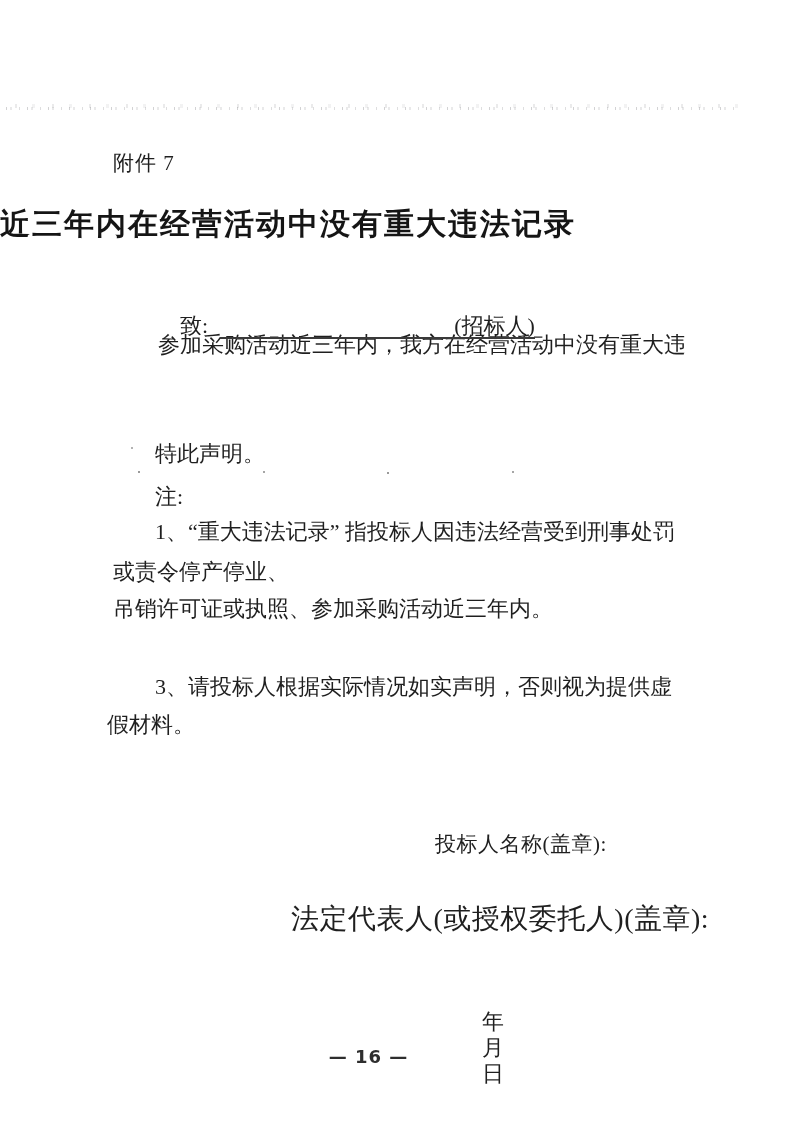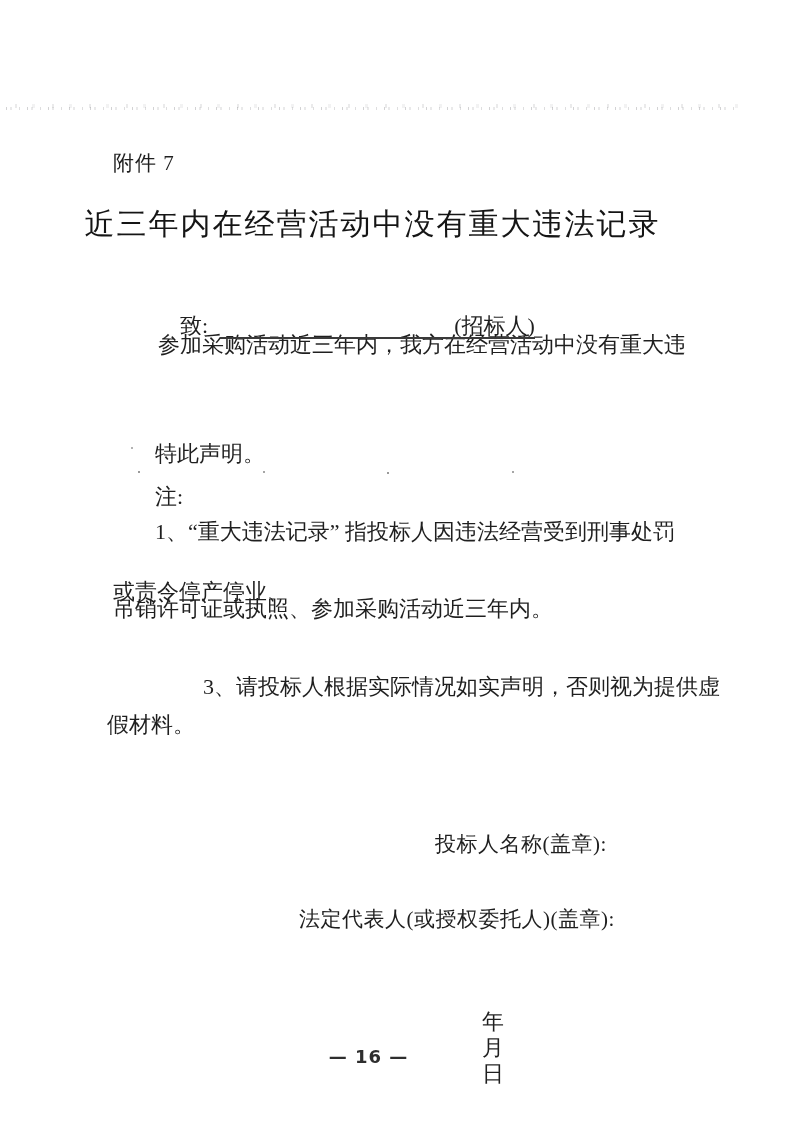--- a/index.html
+++ b/index.html
@@ -14,23 +14,22 @@
   .line{
     position:absolute;
     font-size:22px;
     line-height:26px;
     white-space:pre;
     color:#1f1f1f;
   }
   .attachment{font-size:21px;letter-spacing:1px;}
   .doc-title{
     left:0;right:0;
-    text-align:center;
     font-size:30px;
-    font-weight:normal;
+    font-weight:bold;
     letter-spacing:2px;
     color:#151515;
   }
   .to-line span{vertical-align:bottom;}
   .blank-underline{
     display:inline-block;
     width:234px;height:24px;
     margin-left:12px;
     border-bottom:2px solid #3a3a3a;
   }
@@ -98,30 +97,30 @@
 
   <div class="line to-line" style="left:158px;top:287px;">
     <span>致:</span><span class="blank-underline"></span><span class="underlined">(招标人)</span>
   </div>
 
   <div class="line" style="left:155px;top:441px;">特此声明。</div>
 
   <div class="line" style="left:155px;top:484px;">注:</div>
 
   <div class="line" style="left:155px;top:519px;">1、“重大违法记录” 指投标人因违法经营受到刑事处罚</div>
-  <div class="line" style="left:113px;top:579px;font-family:Liberation Serif, serif;">或责令停产停业、</div>
+  <div class="line" style="left:113px;top:559px;font-family:Liberation Serif, serif;">或责令停产停业、</div>
   <div class="line" style="left:113px;top:596px;">吊销许可证或执照、参加采购活动近三年内。</div>
 
 
-  <div class="line" style="left:155px;top:674px;margin-left:48px;">3、请投标人根据实际情况如实声明，否则视为提供虚</div>
+  <div class="line" style="left:155px;top:674px;">3、请投标人根据实际情况如实声明，否则视为提供虚</div>
   <div class="line" style="left:107px;top:712px;">假材料。</div>
 
   <div class="line sig" style="left:435px;top:831px;font-size:21px;">投标人名称(盖章):</div>
 
-  <div class="line sig" style="left:291px;top:906px;font-size:21px;margin-left:8px;">法定代表人(或授权委托人)(盖章):</div>
+  <div class="line sig" style="left:291px;top:906px;font-size:28px;">法定代表人(或授权委托人)(盖章):</div>
 
   <div class="line date-line" style="left:460px;top:983px;">
     <span class="date-gap">年</span>
     <span class="date-gap">月</span>
     <span>日</span>
   </div>
 
   <div class="page-number">— 16 —</div>
 
 </div>

